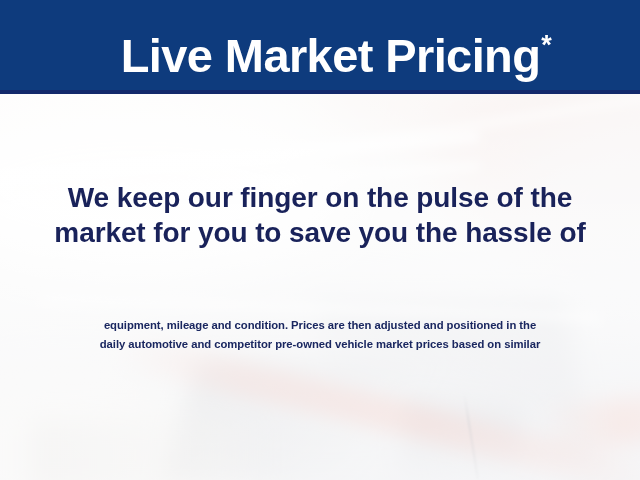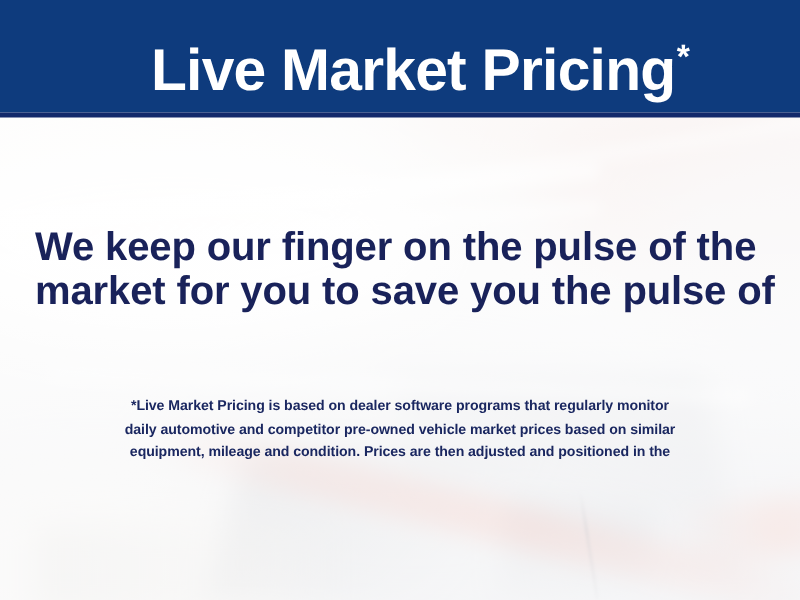--- a/index.html
+++ b/index.html
@@ -175,23 +175,23 @@
     top: -10px;
     margin-left: 1px;
   }
 
   
   .headline {
     position: absolute;
     left: 28px;
     top: 180px;
     width: 584px;
-    text-align: left;
+    text-align: center;
     color: #19225a;
-    font-size: 32px;
+    font-size: 28px;
     font-weight: 600;
     line-height: 35px;
     letter-spacing: -0.1px;
     z-index: 4;
   }
   .headline .ln { display: block; white-space: nowrap; }
 
   
   .fineprint {
     position: absolute;
@@ -238,22 +238,21 @@
 
   <div class="header-band"></div>
   <div class="header-rule"></div>
   <div class="header-title">
       <span>Live Market Pricing</span>
       <span class="star">*</span>
     </div>
 
   <div class="headline">
     <span class="ln">We keep our finger on the pulse of the</span>
-    <span class="ln">market for you to save you the pulse of</span>
+    <span class="ln">market for you to save you the hassle of</span>
   </div>
 
   <div class="fineprint">
-    <span class="ln">*Live Market Pricing is based on dealer software programs that regularly monitor</span>
+    <span class="ln">equipment, mileage and condition. Prices are then adjusted and positioned in the</span>
     <span class="ln">daily automotive and competitor pre-owned vehicle market prices based on similar</span>
-    <span class="ln">equipment, mileage and condition. Prices are then adjusted and positioned in the</span>
   </div>
 
 </div>
 
 </body></html>

